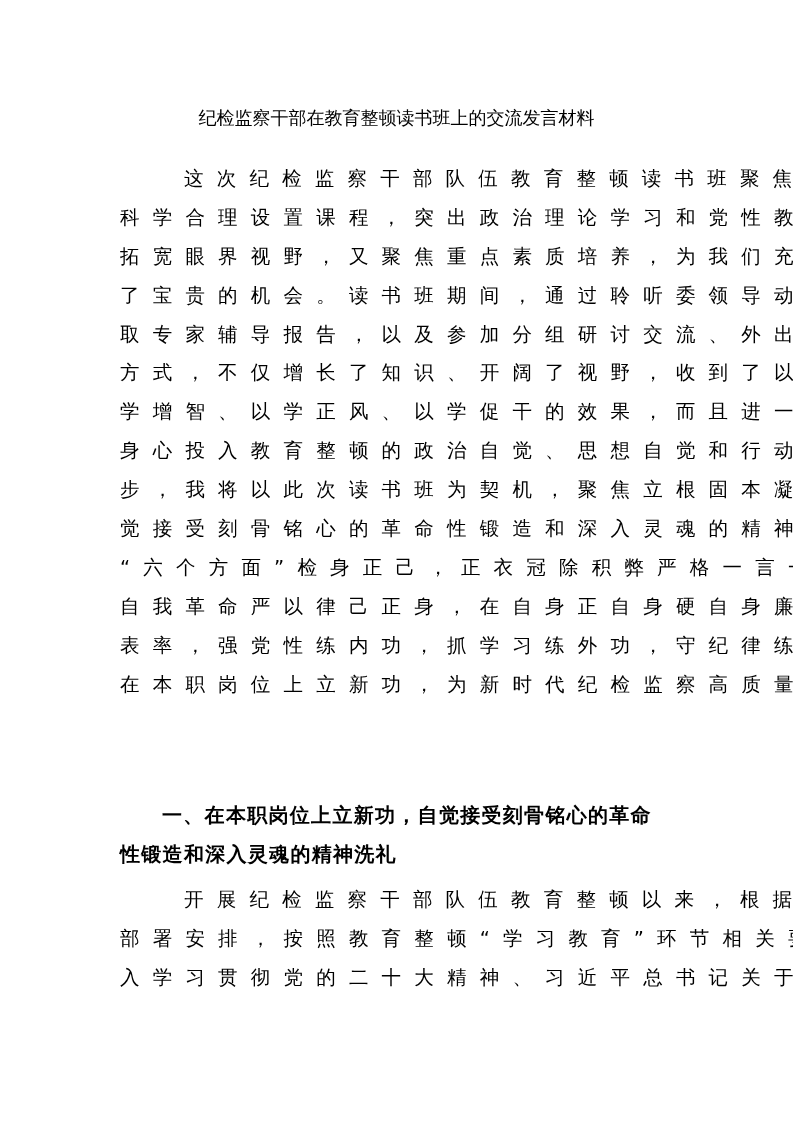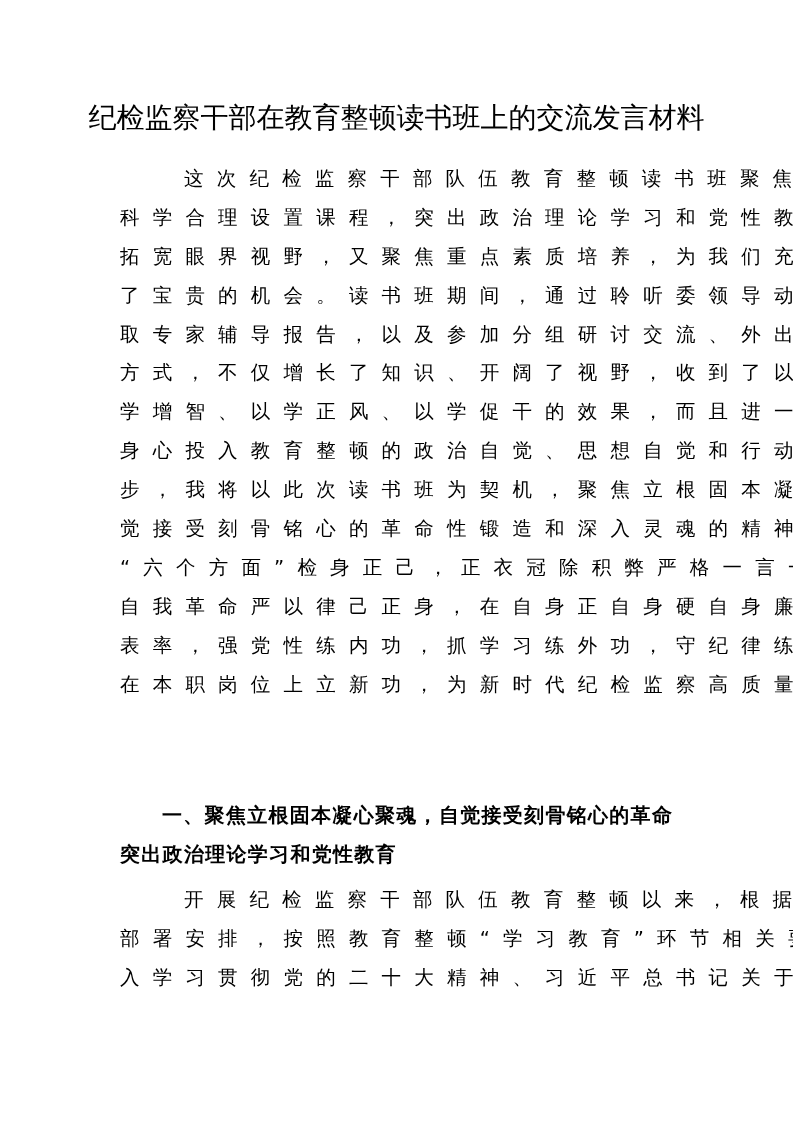--- a/index.html
+++ b/index.html
@@ -22,21 +22,21 @@
     height: 1122px;
     background: #ffffff;
   }
   .title {
     position: absolute;
     left: 0;
     width: 793px;
     top: 101px;
     text-align: center;
     font-family: "DejaVu Serif", "Liberation Serif", serif;
-    font-size: 28px;
+    font-size: 18px;
     line-height: 34px;
     letter-spacing: 0px;
     margin: 0;
     font-weight: normal;
   }
   .body-block {
     position: absolute;
     left: 120px;
     width: 556px;
     font-family: "DejaVu Sans", "Liberation Sans", sans-serif;
@@ -94,22 +94,22 @@
     <span class="line">身心投入教育整顿的政治自觉、思想自觉和行动自觉。下一</span>
     <span class="line">步，我将以此次读书班为契机，聚焦立根固本凝心聚魂，自</span>
     <span class="line">觉接受刻骨铭心的革命性锻造和深入灵魂的精神洗礼；对照</span>
     <span class="line">“六个方面”检身正己，正衣冠除积弊严格一言一行；勇于</span>
     <span class="line">自我革命严以律己正身，在自身正自身硬自身廉上做好示范</span>
     <span class="line">表率，强党性练内功，抓学习练外功，守纪律练铁功，努力</span>
     <span class="line">在本职岗位上立新功，为新时代纪检监察高质量发展贡献一</span>
   </div>
 
   <h2 class="h1">
-    <span class="line indent">一、聚焦立根固本凝心聚魂，自觉接受刻骨铭心的革命</span>
-    <span class="line">突出政治理论学习和党性教育</span>
+    <span class="line indent">一、在本职岗位上立新功，自觉接受刻骨铭心的革命</span>
+    <span class="line">性锻造和深入灵魂的精神洗礼</span>
   </h2>
 
   <div class="body-block p2 para">
     <span class="line indent">开展纪检监察干部队伍教育整顿以来，根据委机关统一</span>
     <span class="line">部署安排，按照教育整顿“学习教育”环节相关要求，在深</span>
     <span class="line">入学习贯彻党的二十大精神、习近平总书记关于全面从严治</span>
   </div>
 
 </div>
 

